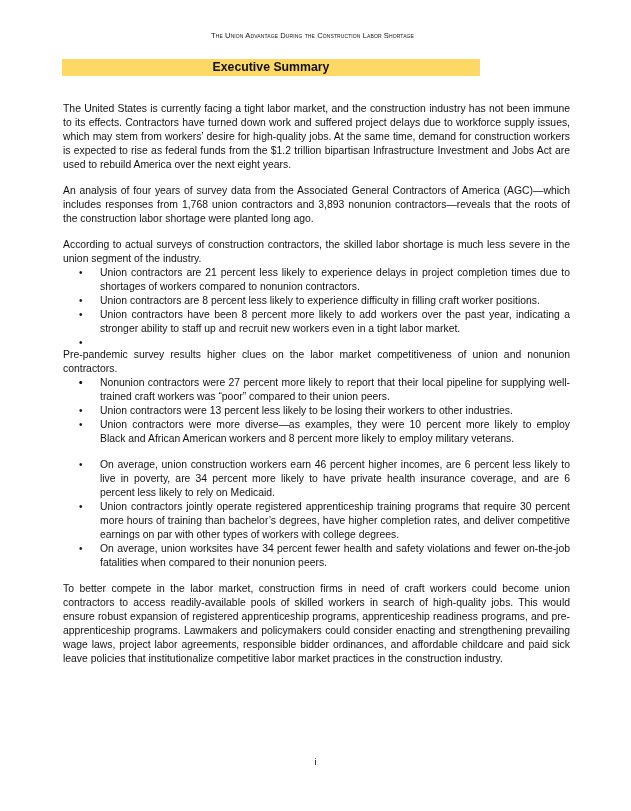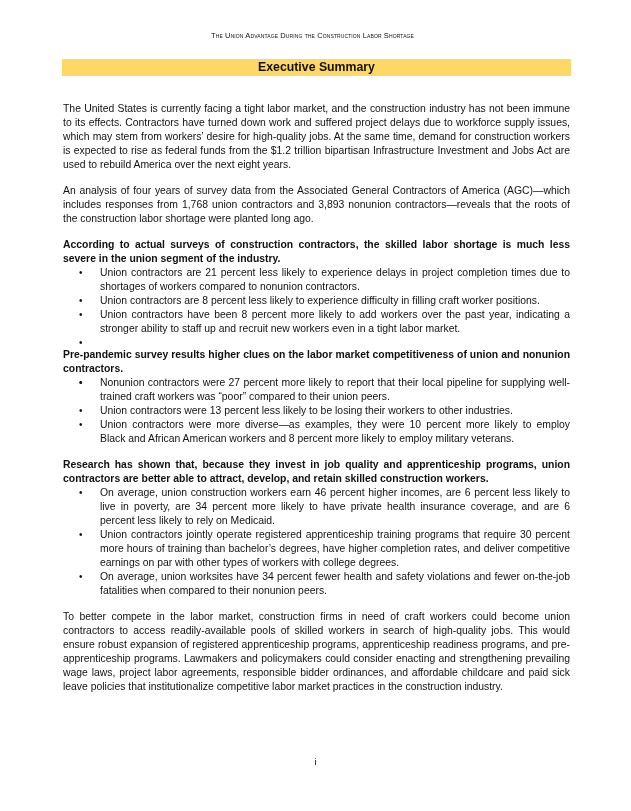--- a/index.html
+++ b/index.html
@@ -1,27 +1,27 @@
 <!DOCTYPE html>
 <html><head>
 <meta charset="utf-8">
 <style>
   html, body { margin: 0; padding: 0; background: #ffffff; }
   body { width: 631px; height: 811px; position: relative; overflow: hidden;
          font-family: "Liberation Sans", sans-serif; color: #111; }
   .running-header { position: absolute; top: 31px; left: 0; width: 625px; text-align: center;
          font-size: 7.6px; letter-spacing: 0.1px; font-variant: small-caps; color: #111; }
-  .banner { position: absolute; top: 59px; left: 62px; width: 509px; height: 17px;
+  .banner { position: absolute; top: 59px; left: 62px; width: 418px; height: 17px;
          background: #FDD865; text-align: center; font-weight: bold; font-size: 12.3px;
          line-height: 17px; color: #111; }
   .content { position: absolute; top: 90px; left: 63px; width: 507px;
          font-size: 10.4px; line-height: 14px; margin-top: 12px; }
   p { margin: 0; text-align: justify; }
   .para { margin-bottom: 12px; }
-  .lead { font-weight: bold; text-align: justify; }
+  .lead { font-weight: normal; text-align: justify; }
   ul { margin: 0 0 12px 0; padding-left: 37px; list-style: none; }
   li { position: relative; text-align: justify; }
   li .bullet { position: absolute; left: -21px; top: 0; font-size: 10px; }
   .page-number { position: absolute; top: 756px; left: 0; width: 631px; text-align: center;
          font-size: 9.5px; }
 </style>
 </head>
 <body>
 
 <div class="running-header">The Union Advantage During the Construction Labor Shortage</div>
@@ -41,21 +41,20 @@
   </ul>
 
   <p class="lead">Pre-pandemic survey results higher clues on the labor market competitiveness of union and nonunion contractors.</p>
   <ul>
     <li><span class="bullet">•</span></li>
     <li><span class="bullet">•</span><span>Nonunion contractors were 27 percent more likely to report that their local pipeline for supplying well-trained craft workers was “poor” compared to their union peers.</span></li>
     <li><span class="bullet">•</span><span>Union contractors were 13 percent less likely to be losing their workers to other industries.</span></li>
     <li><span class="bullet">•</span><span>Union contractors were more diverse—as examples, they were 10 percent more likely to employ Black and African American workers and 8 percent more likely to employ military veterans.</span></li>
   </ul>
 
-  <p class="lead">Research has shown that, because they invest in job quality and apprenticeship programs, union contractors are better able to attract, develop, and retain skilled construction workers.</p>
   <ul>
     <li><span class="bullet">•</span><span>On average, union construction workers earn 46 percent higher incomes, are 6 percent less likely to live in poverty, are 34 percent more likely to have private health insurance coverage, and are 6 percent less likely to rely on Medicaid.</span></li>
     <li><span class="bullet">•</span><span>Union contractors jointly operate registered apprenticeship training programs that require 30 percent more hours of training than bachelor’s degrees, have higher completion rates, and deliver competitive earnings on par with other types of workers with college degrees.</span></li>
     <li><span class="bullet">•</span><span>On average, union worksites have 34 percent fewer health and safety violations and fewer on-the-job fatalities when compared to their nonunion peers.</span></li>
   </ul>
 
   <p class="para">To better compete in the labor market, construction firms in need of craft workers could become union contractors to access readily-available pools of skilled workers in search of high-quality jobs. This would ensure robust expansion of registered apprenticeship programs, apprenticeship readiness programs, and pre-apprenticeship programs. Lawmakers and policymakers could consider enacting and strengthening prevailing wage laws, project labor agreements, responsible bidder ordinances, and affordable childcare and paid sick leave policies that institutionalize competitive labor market practices in the construction industry.</p>
 </div>
 
 <div class="page-number">i</div>

